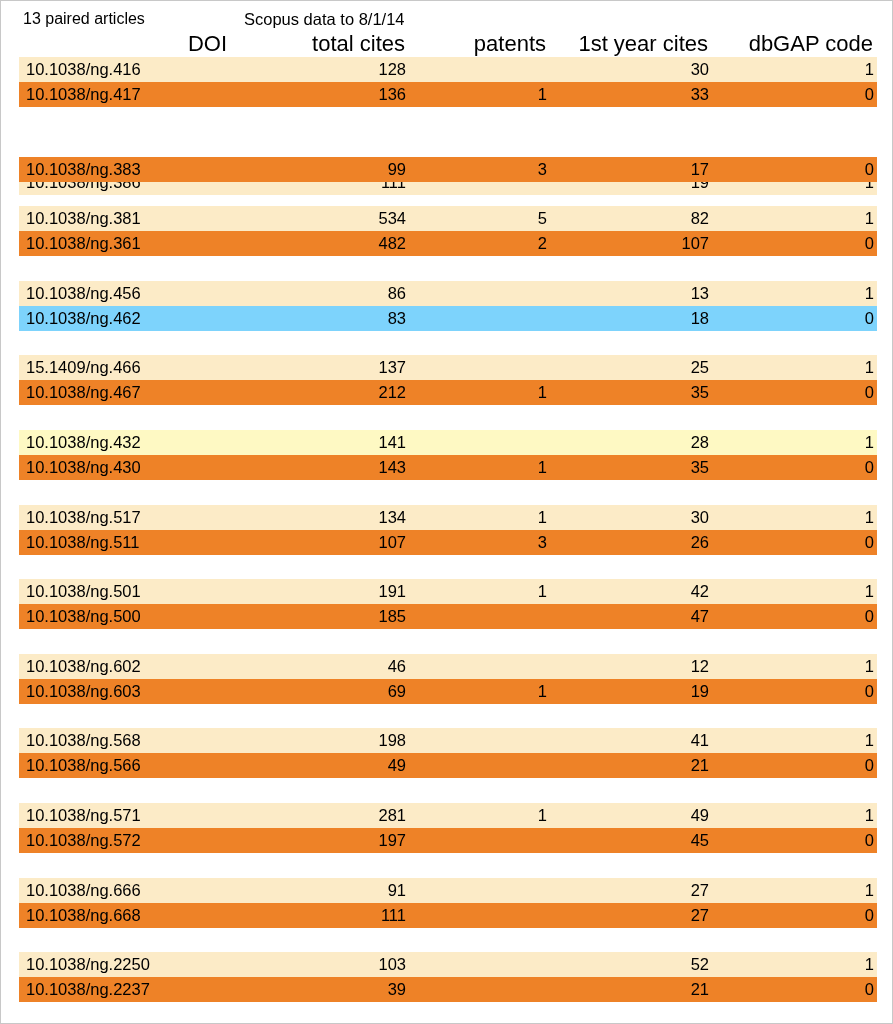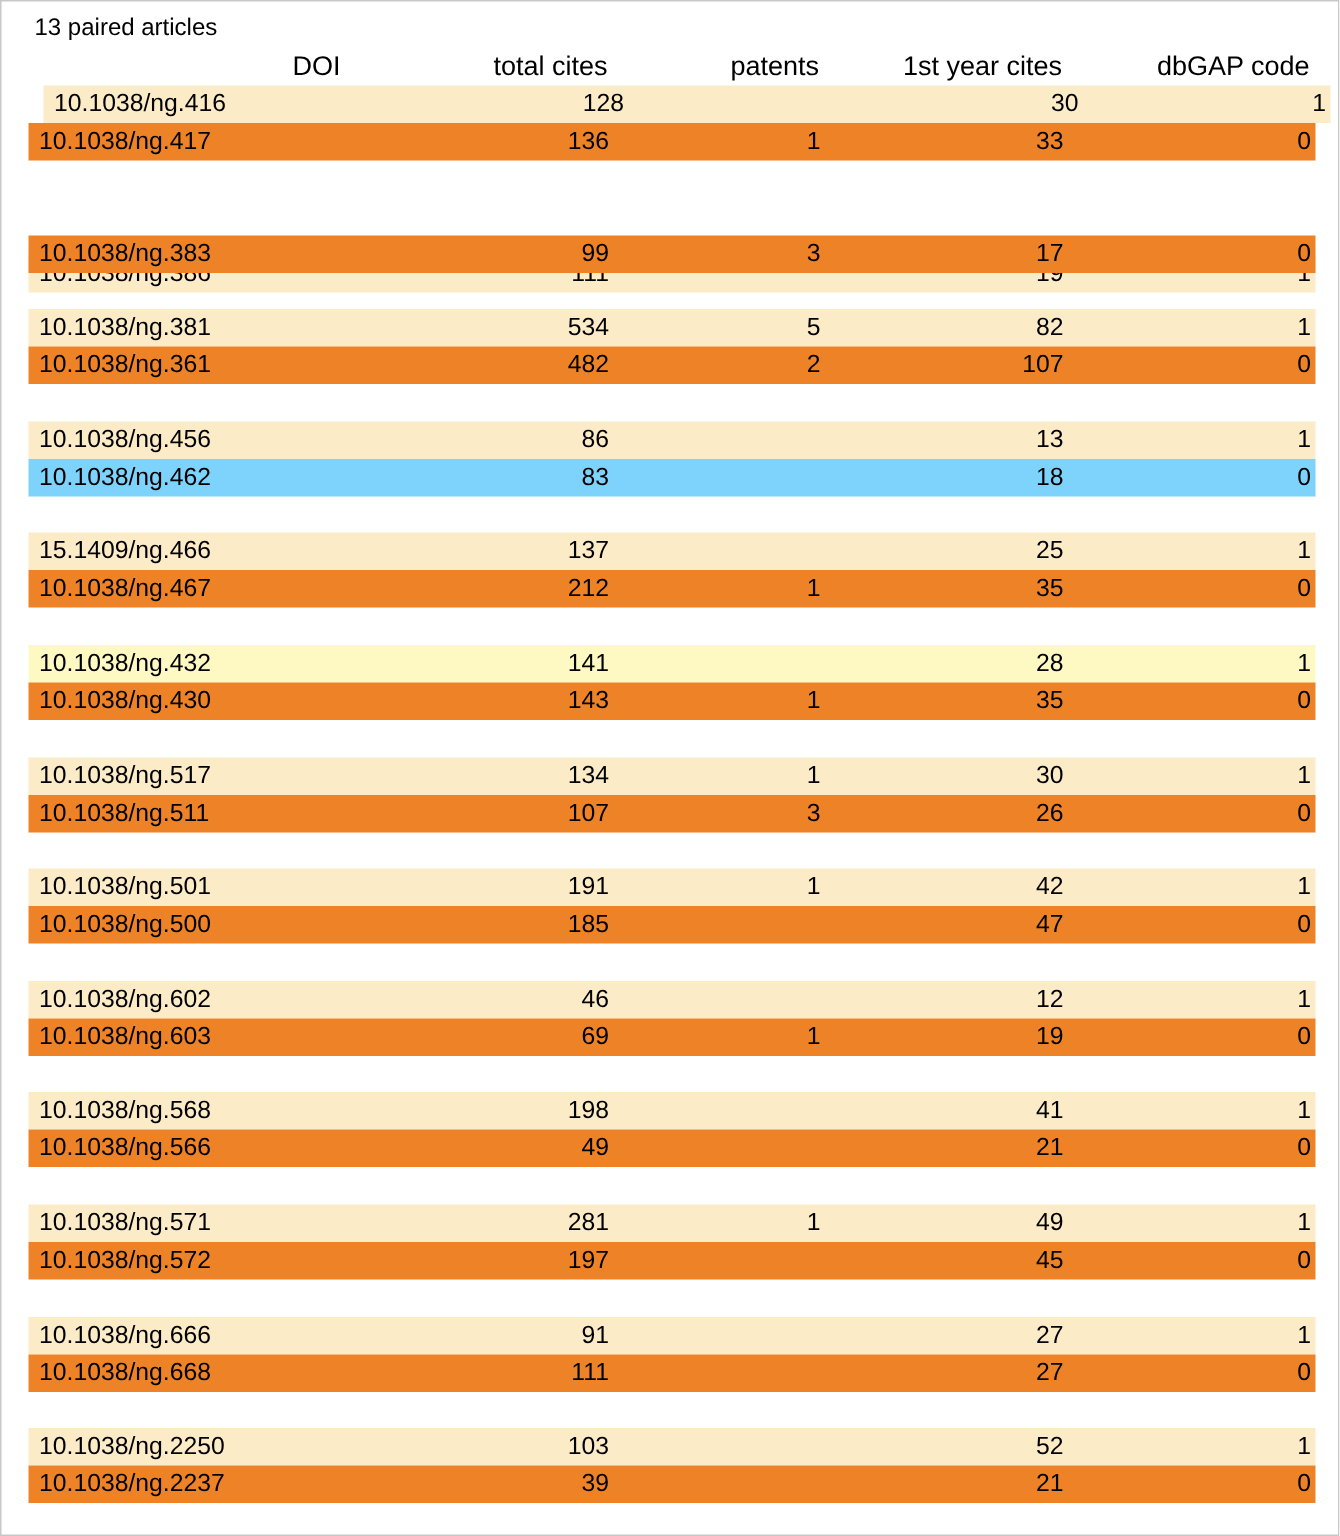--- a/index.html
+++ b/index.html
@@ -54,21 +54,21 @@
   .header-row {
     position: absolute;
     top: 31px;
     left: 0;
     width: 893px;
     height: 24px;
   }
   .header-row .hcell {
     position: absolute;
     top: 0;
-    font-size: 18px;
+    font-size: 22px;
     line-height: 24px;
     white-space: nowrap;
     text-align: right;
   }
   .h-doi     { right: 667px; }
   .h-total   { right: 489px; }
   .h-patents { right: 348px; }
   .h-first   { right: 186px; }
   .h-dbgap   { right: 21px;  }
 
@@ -111,33 +111,34 @@
   .c-first   { right: 168px; }
   .c-dbgap   { right: 3px;   }
 </style>
 </head>
 <body>
 
 <div id="page" style="border-color: rgb(200, 200, 200); background: rgb(255, 255, 255);">
 
   <div class="caption-row">
     <span class="caption-left">13 paired articles</span>
+    <span class="caption-right">Scopus data to 8/1/14</span>
   </div>
 
   <div class="header-row">
     <span class="hcell h-doi">DOI</span>
     <span class="hcell h-total">total cites</span>
     <span class="hcell h-patents">patents</span>
     <span class="hcell h-first">1st year cites</span>
     <span class="hcell h-dbgap">dbGAP code</span>
   </div>
 
   <div id="body">
       <div class="pair">
-        <div class="row light" style="background: rgb(252, 235, 199); margin-left: 10px;">
+        <div class="row light" style="background: rgb(252, 235, 199);">
           <span class="cell c-doi">10.1038/ng.416</span>
           <span class="cell c-num c-total">128</span>
           <span class="cell c-num c-patents"></span>
           <span class="cell c-num c-first">30</span>
           <span class="cell c-num c-dbgap">1</span>
         </div>
         <div class="row dark" style="background: rgb(238, 130, 39);">
           <span class="cell c-doi">10.1038/ng.417</span>
           <span class="cell c-num c-total">136</span>
           <span class="cell c-num c-patents">1</span>

